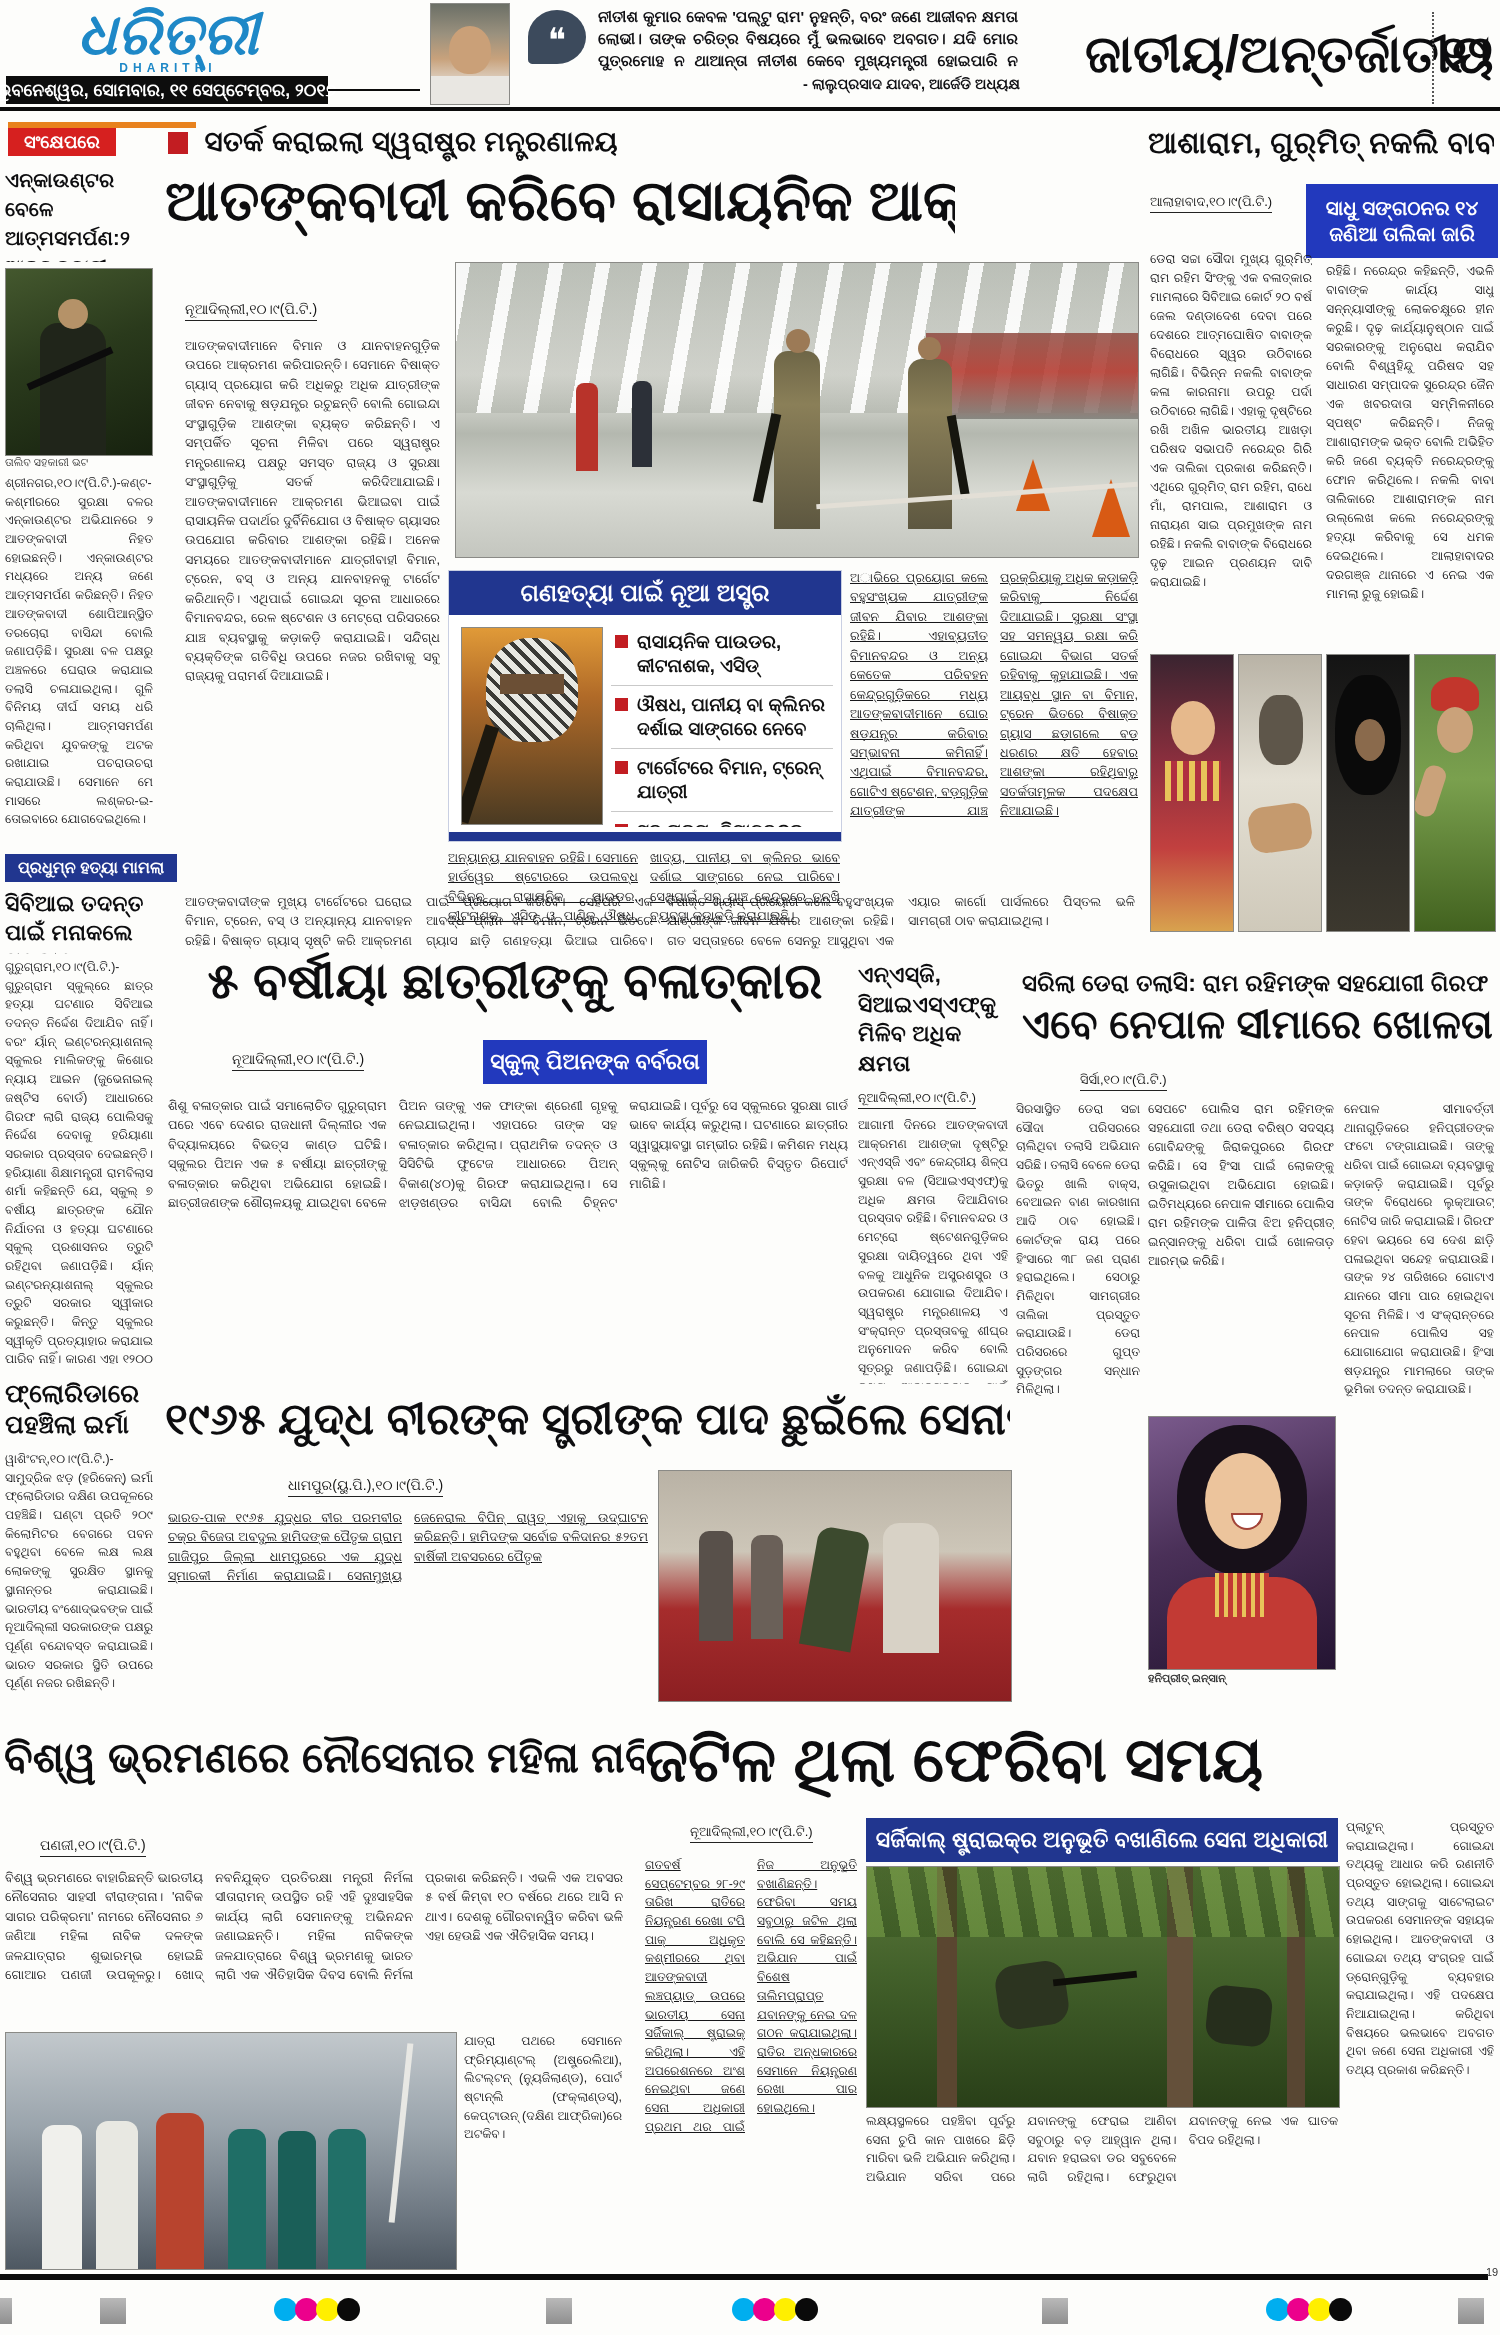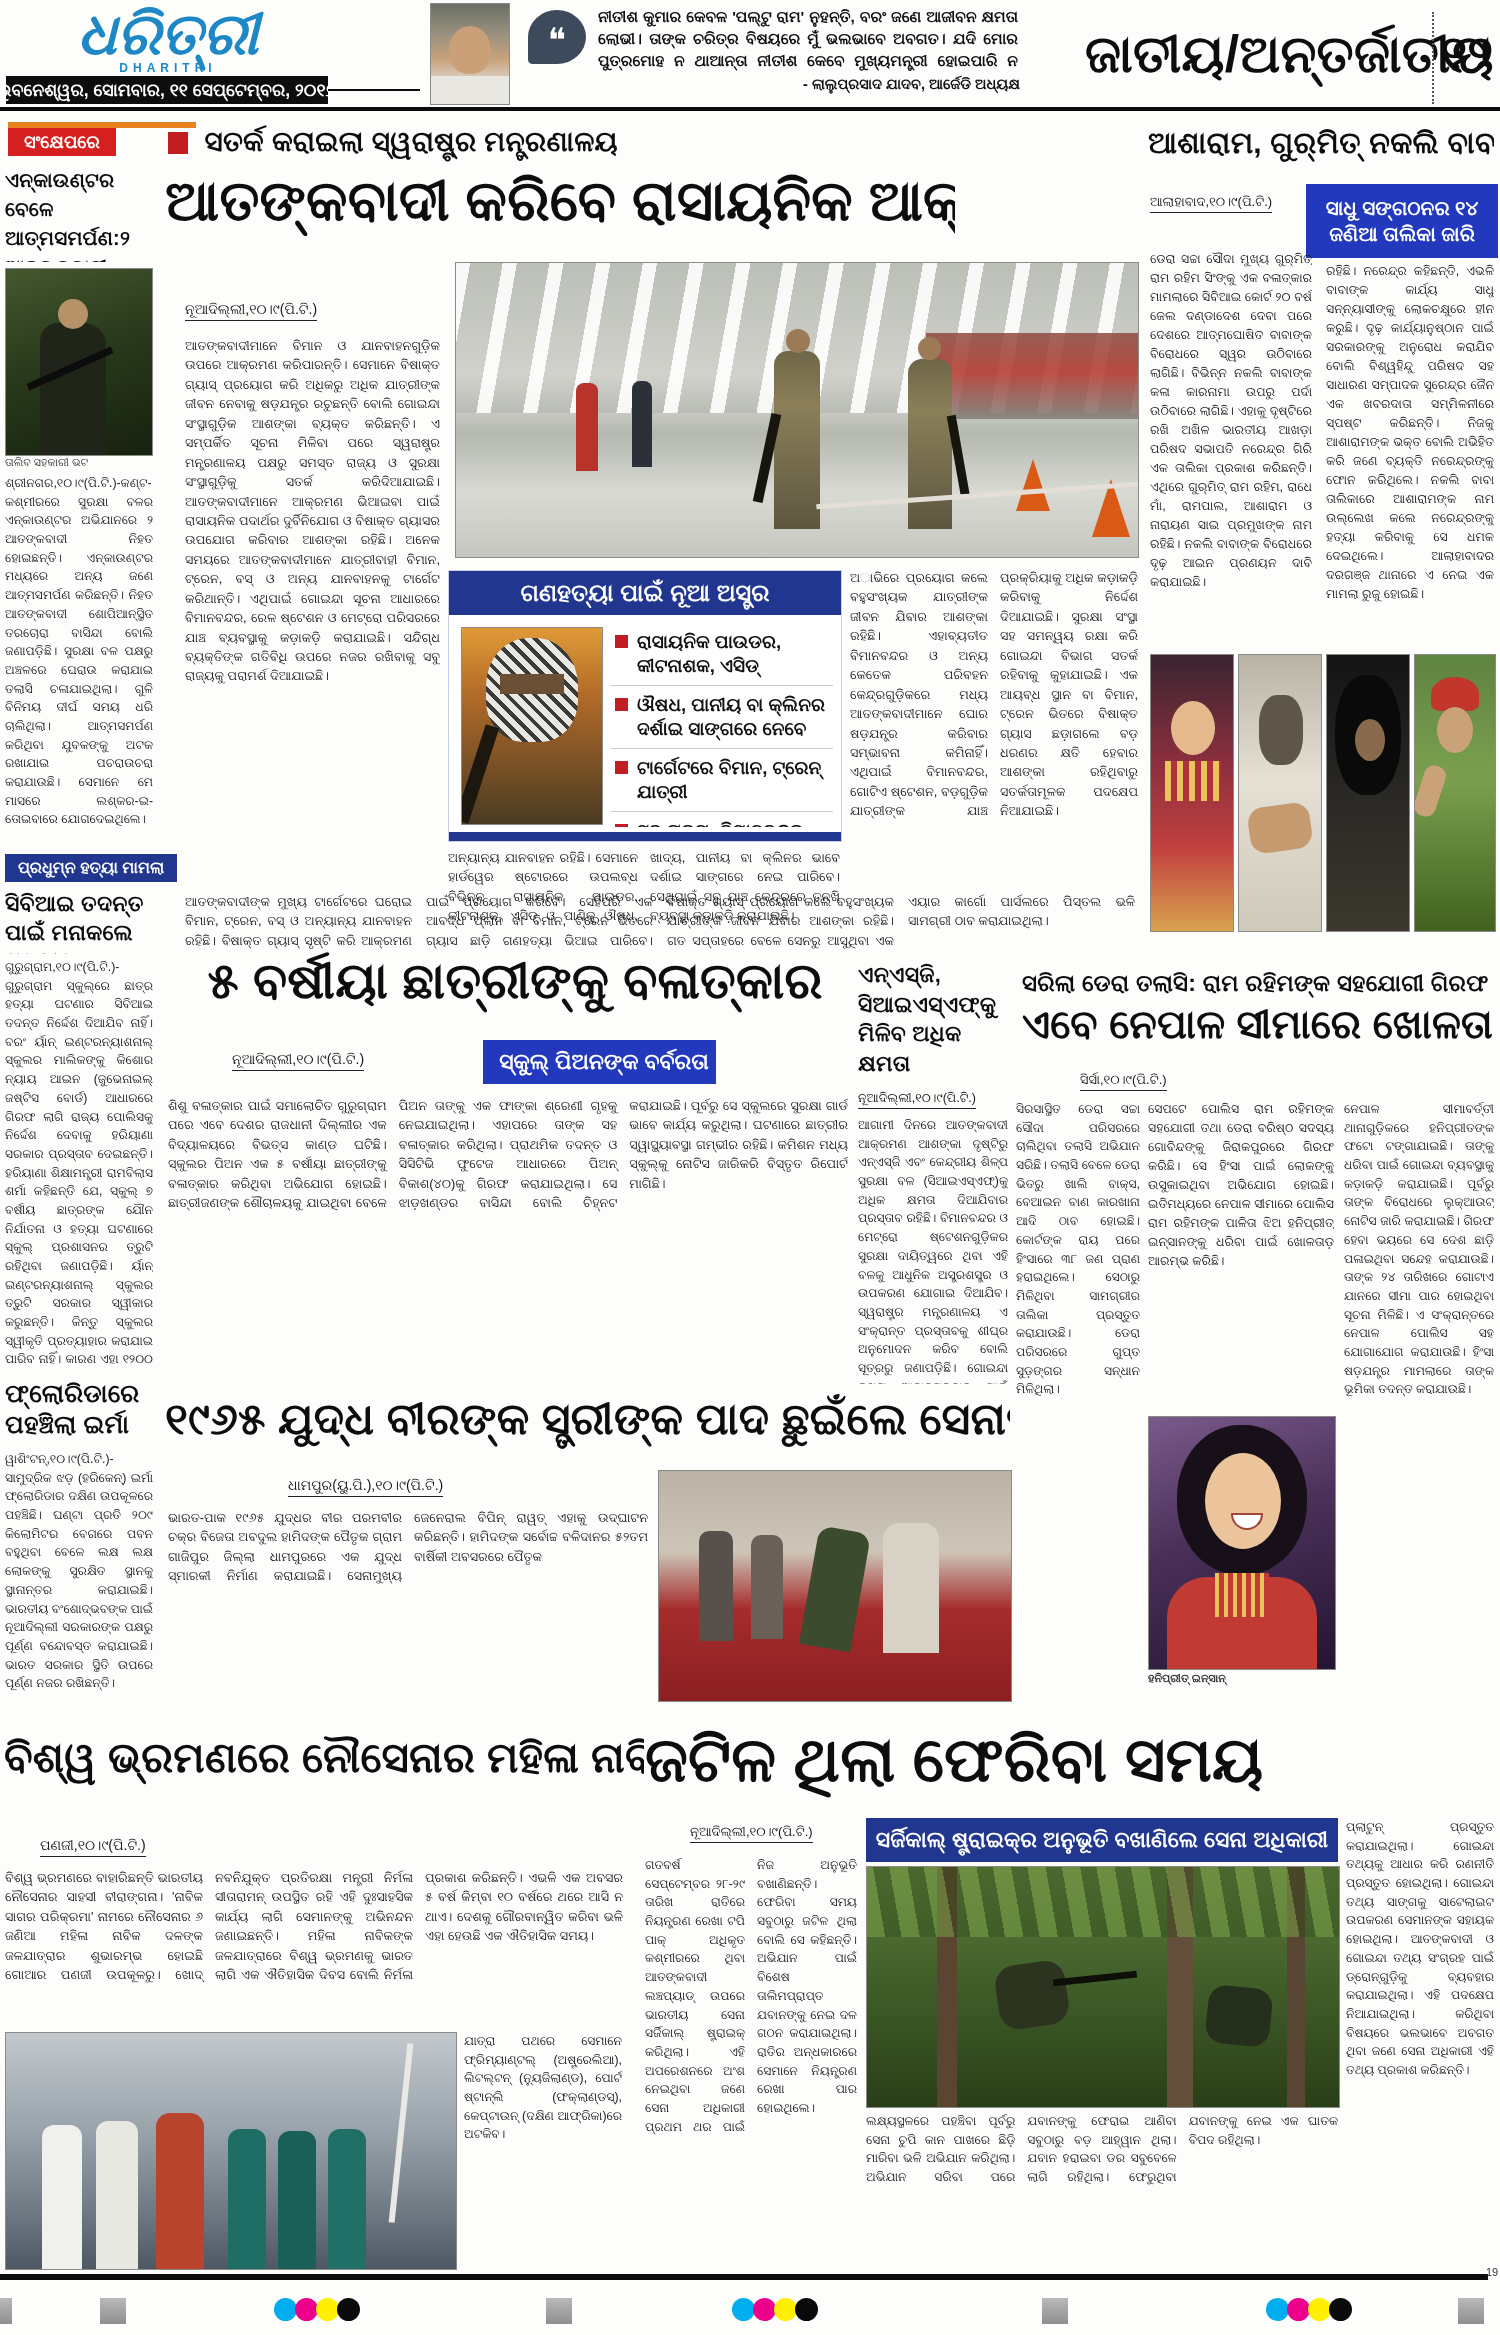--- a/index.html
+++ b/index.html
@@ -1,20 +1,20 @@
 <!DOCTYPE html>
 <html><head>
 <meta charset="utf-8">
 <style>
   html,body{margin:0;padding:0;background:#ffffff;}
   #page{position:relative;width:1500px;height:2335px;background:#fdfdfb;overflow:hidden;
         font-family:"Liberation Sans",sans-serif;color:#141414;}
   .abs{position:absolute;}
   .body-text{font-size:12.8px;line-height:1.52;text-align:justify;overflow:hidden;color:#17171a;}
-  .cols2{column-count:2;column-gap:12px;}
+  .cols2{column-count:2;column-gap:12px;text-decoration:underline;}
   .cols3{column-count:3;column-gap:12px;}
   .cols4{column-count:4;column-gap:14px;}
   .headline{font-weight:800;color:#0d0d0f;letter-spacing:.2px;}
   .dateline{font-weight:400;font-size:14px;border-bottom:1.5px solid #222;display:inline-block;padding-bottom:2px;}
   .bluebox{background:#2239bd;color:#fff;font-weight:800;text-align:center;display:flex;align-items:center;justify-content:center;}
   .bluebar{background:#21368f;color:#fff;font-weight:800;text-align:center;display:flex;align-items:center;justify-content:center;}
   .photo{overflow:hidden;border:1px solid #8a8a86;}
   .kicker-sq{background:#c21d22;display:inline-block;}
   .caption{font-size:11px;color:#333;}
   .rule-h{background:#0c0c0c;}
@@ -170,21 +170,21 @@
   <div class="abs photo" style="left:1414px;top:654px;width:80px;height:276px;background:linear-gradient(180deg,#5f8341 0%,#7aa04e 45%,#42621f 100%);">
     <div class="abs" style="left:16px;top:22px;width:48px;height:34px;border-radius:50% 50% 20% 20%;background:#c2362c;"></div>
     <div class="abs" style="left:22px;top:52px;width:36px;height:46px;border-radius:50%;background:#caa27a;"></div>
     <div class="abs" style="left:4px;top:110px;width:22px;height:52px;border-radius:10px;background:#caa27a;transform:rotate(18deg);"></div>
   </div>
 
   <div class="abs headline" style="left:180px;top:952px;width:670px;height:82px;font-size:50px;text-align:center;white-space:nowrap;overflow:hidden;">୫ ବର୍ଷୀୟା ଛାତ୍ରୀଙ୍କୁ ବଳାତ୍କାର</div>
   <div class="abs" style="left:232px;top:1050px;width:220px;">
     <span class="dateline">ନୂଆଦିଲ୍ଲୀ,୧୦।୯(ପି.ଟି.)</span>
   </div>
-  <div class="abs bluebox" style="left:483px;top:1040px;width:224px;height:44px;padding-left:9px;">
+  <div class="abs bluebox" style="left:483px;top:1040px;width:224px;height:44px;">
     <span style="font-size:22px;white-space:nowrap;">ସ୍କୁଲ୍ ପିଅନଙ୍କ ବର୍ବରତା</span>
   </div>
   <div class="abs body-text cols3" style="left:168px;top:1096px;width:680px;height:288px;">ଶିଶୁ ବଳାତ୍କାର ପାଇଁ ସମାଲୋଚିତ ଗୁରୁଗ୍ରାମ ପରେ ଏବେ ଦେଶର ରାଜଧାନୀ ଦିଲ୍ଲୀର ଏକ ବିଦ୍ୟାଳୟରେ ବିଭତ୍ସ କାଣ୍ଡ ଘଟିଛି। ସ୍କୁଲର ପିଅନ ଏକ ୫ ବର୍ଷୀୟା ଛାତ୍ରୀଙ୍କୁ ବଳାତ୍କାର କରିଥିବା ଅଭିଯୋଗ ହୋଇଛି। ଛାତ୍ରୀଜଣଙ୍କ ଶୌଚାଳୟକୁ ଯାଇଥିବା ବେଳେ ପିଅନ ତାଙ୍କୁ ଏକ ଫାଙ୍କା ଶ୍ରେଣୀ ଗୃହକୁ ନେଇଯାଇଥିଲା। ଏହାପରେ ତାଙ୍କ ସହ ବଳାତ୍କାର କରିଥିଲା। ପ୍ରାଥମିକ ତଦନ୍ତ ଓ ସିସିଟିଭି ଫୁଟେଜ ଆଧାରରେ ପିଅନ୍ ବିକାଶ(୪୦)କୁ ଗିରଫ କରାଯାଇଥିଲା। ସେ ଝାଡ଼ଖଣ୍ଡର ବାସିନ୍ଦା ବୋଲି ଚିହ୍ନଟ କରାଯାଇଛି। ପୂର୍ବରୁ ସେ ସ୍କୁଲରେ ସୁରକ୍ଷା ଗାର୍ଡ ଭାବେ କାର୍ଯ୍ୟ କରୁଥିଲା। ଘଟଣାରେ ଛାତ୍ରୀର ସ୍ୱାସ୍ଥ୍ୟାବସ୍ଥା ଗମ୍ଭୀର ରହିଛି। କମିଶନ ମଧ୍ୟ ସ୍କୁଲ୍‌କୁ ନୋଟିସ ଜାରିକରି ବିସ୍ତୃତ ରିପୋର୍ଟ ମାଗିଛି।</div>
 
   <div class="abs headline" style="left:858px;top:960px;width:150px;height:120px;font-size:22px;line-height:1.35;overflow:hidden;">ଏନ୍ଏସ୍‌ଜି, ସିଆଇଏସ୍ଏଫ୍‌କୁ ମିଳିବ ଅଧିକ କ୍ଷମତା</div>
   <div class="abs" style="left:858px;top:1088px;width:150px;">
     <span class="dateline" style="font-size:12.5px;">ନୂଆଦିଲ୍ଲୀ,୧୦।୯(ପି.ଟି.)</span>
   </div>
   <div class="abs body-text" style="left:858px;top:1116px;width:150px;height:268px;font-size:12.3px;">ଆଗାମୀ ଦିନରେ ଆତଙ୍କବାଦୀ ଆକ୍ରମଣ ଆଶଙ୍କା ଦୃଷ୍ଟିରୁ ଏନ୍ଏସ୍‌ଜି ଏବଂ କେନ୍ଦ୍ରୀୟ ଶିଳ୍ପ ସୁରକ୍ଷା ବଳ (ସିଆଇଏସ୍ଏଫ୍)କୁ ଅଧିକ କ୍ଷମତା ଦିଆଯିବାର ପ୍ରସ୍ତାବ ରହିଛି। ବିମାନବନ୍ଦର ଓ ମେଟ୍ରୋ ଷ୍ଟେଶନଗୁଡ଼ିକର ସୁରକ୍ଷା ଦାୟିତ୍ୱରେ ଥିବା ଏହି ବଳକୁ ଆଧୁନିକ ଅସ୍ତ୍ରଶସ୍ତ୍ର ଓ ଉପକରଣ ଯୋଗାଇ ଦିଆଯିବ। ସ୍ୱରାଷ୍ଟ୍ର ମନ୍ତ୍ରଣାଳୟ ଏ ସଂକ୍ରାନ୍ତ ପ୍ରସ୍ତାବକୁ ଶୀଘ୍ର ଅନୁମୋଦନ କରିବ ବୋଲି ସୂତ୍ରରୁ ଜଣାପଡ଼ିଛି। ଗୋଇନ୍ଦା ତଥ୍ୟ ଆଦାନପ୍ରଦାନ ପାଇଁ ନୂଆ ବ୍ୟବସ୍ଥା ମଧ୍ୟ କରାଯିବ।</div>
 

